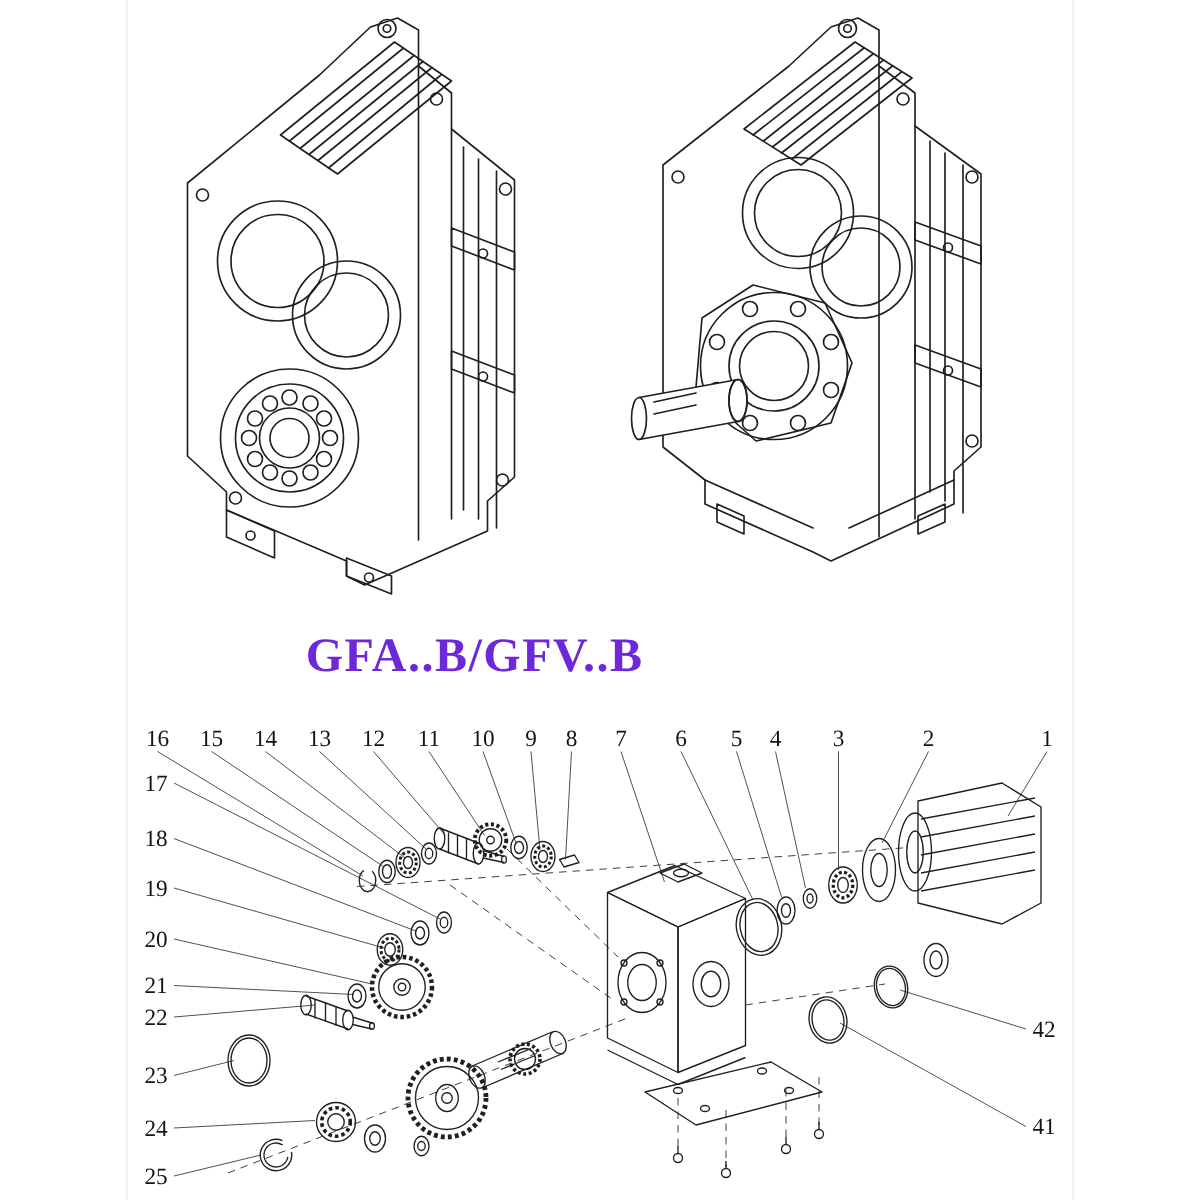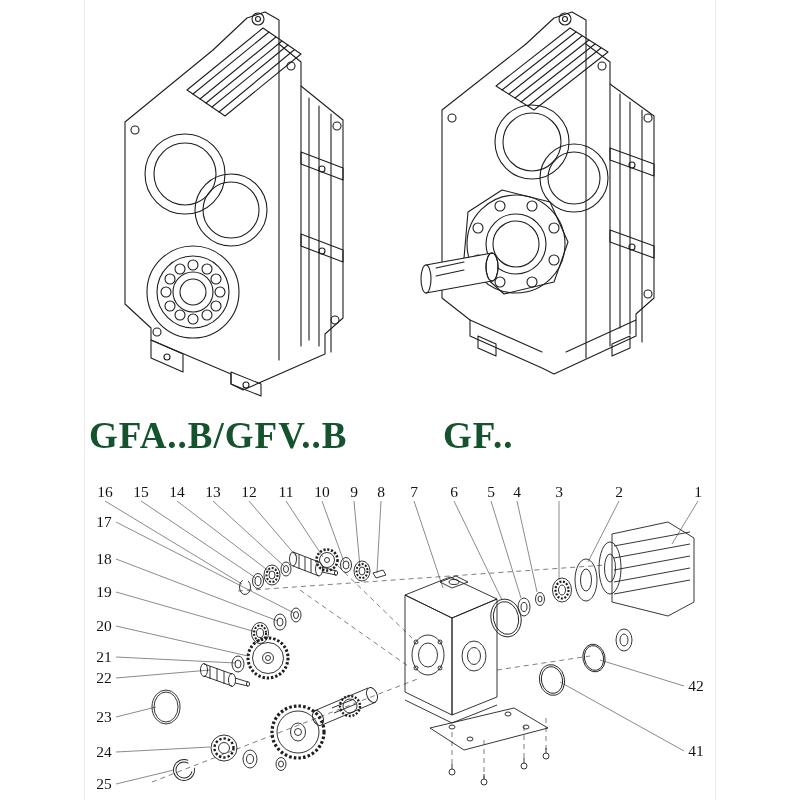--- a/index.html
+++ b/index.html
@@ -7,22 +7,22 @@
     width:800px;height:800px;background:#ffffff;
     font-family:"Liberation Serif", serif;
     -webkit-font-smoothing:antialiased;
   }
   .canvas{position:relative;width:800px;height:800px;background:#ffffff;overflow:hidden;}
   .page-edge{position:absolute;top:0;bottom:0;width:1px;background:#ececec;}
   .drawing{position:absolute;}
   svg{display:block;}
   .model-label{
     position:absolute;top:416px;height:40px;line-height:40px;
-    font-weight:bold;font-size:37px;letter-spacing:1px;color:#14532d;
-    text-align:left;white-space:nowrap;
+    font-weight:bold;font-size:32px;letter-spacing:1px;color:#6d28d9;
+    text-align:right;white-space:nowrap;
   }
   .exploded text{
     font-family:"Liberation Serif", serif;
     font-size:15.5px;
   }
 </style>
 </head>
 <body>
 
 <div class="canvas">
@@ -145,21 +145,20 @@
           <circle cx="44" cy="112" r="4"></circle>
             <circle cx="194" cy="60" r="4"></circle>
           <circle cx="240" cy="112" r="4"></circle>
             <circle cx="240" cy="288" r="4"></circle>
         </g>
       </g>
     </svg>
   </figure>
 
   <div class="model-label" style="left:89px;width:340px">GFA..B/GFV..B</div>
-  <div class="model-label" style="left:443px;width:200px">GF..</div>
 
   <svg class="exploded drawing" style="left:0;top:470px" width="800" height="330" viewBox="0 0 800 330">
 
     <g stroke="#2a2a2a" fill="none" stroke-width="0.6" stroke-dasharray="5 4">
       <path d="M238,121 L606,95"></path>
       <path d="M338,96 L412,168"></path>
       <path d="M300,120 L408,196"></path>
       <path d="M152,312 L420,208"></path>
       <path d="M497,200 L590,186"></path>
       <path d="M452,262 L452,298 M484,270 L484,308 M524,256 L524,292 M546,248 L546,282"></path>

